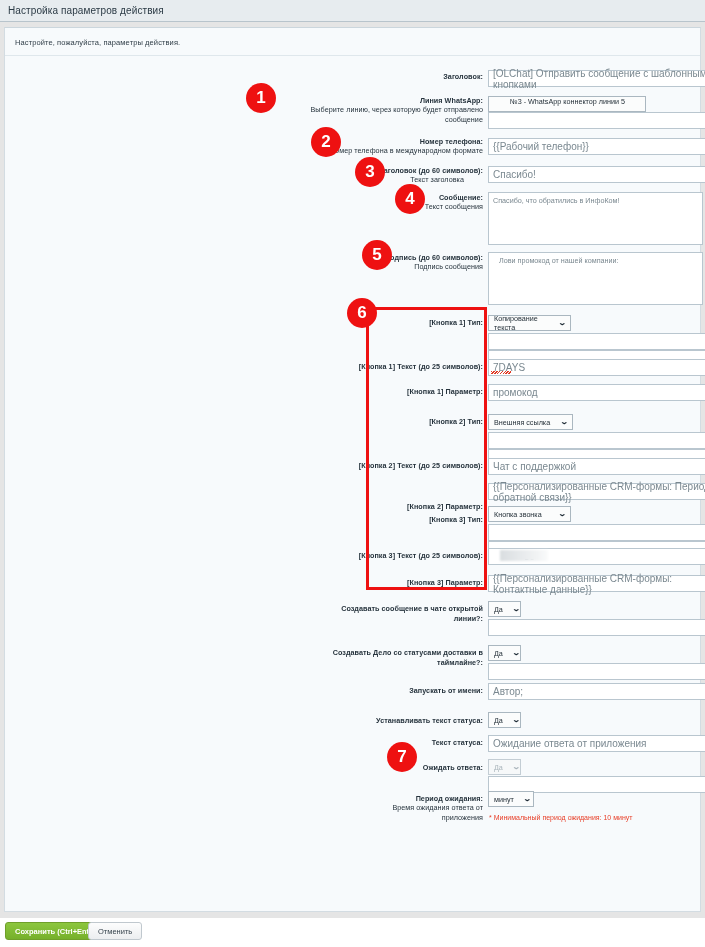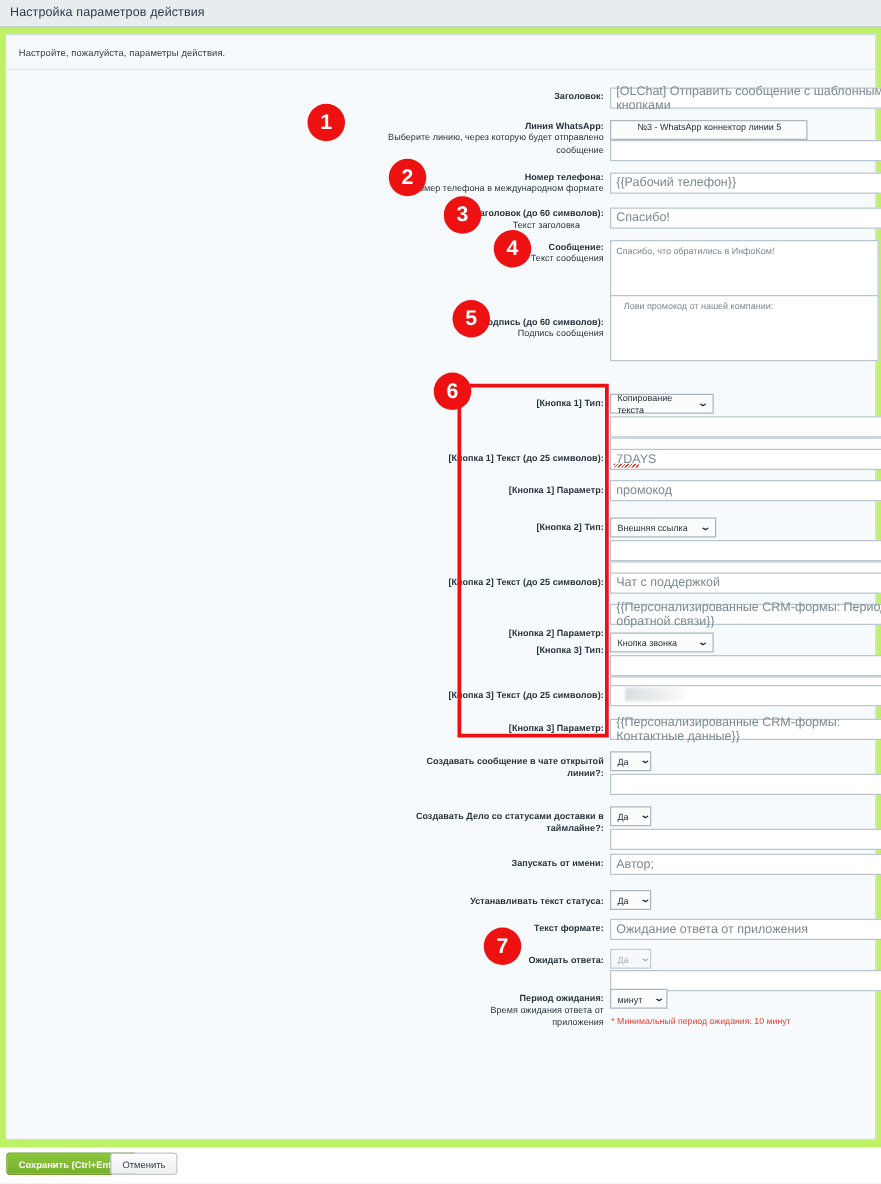--- a/index.html
+++ b/index.html
@@ -6,21 +6,21 @@
   html, body {
     margin: 0; padding: 0;
     width: 705px; height: 947px;
     background: #ffffff;
     font-family: "Liberation Sans", sans-serif;
     overflow: hidden;
   }
   #page {
     position: relative;
     width: 705px; height: 947px;
-    background: #bef264;
+    background: #e5e5e5;
   }
 
   
   .titlebar {
     position: absolute; left: 0; top: 0;
     width: 705px; height: 22px;
     background: #e7ecef;
     border-bottom: 1px solid #b8c4cc;
     display: flex; align-items: center;
   }
@@ -210,21 +210,21 @@
   <div class="lbl" style="left:320px; top:166px; width:163px;"><b>Заголовок (до 60 символов):</b></div>
   <div class="lbl" style="left:301px; top:175px; width:163px; font-weight:normal;">Текст заголовка</div>
   <div class="inp" style="top:166px;">Спасибо!</div>
 
   <div class="lbl" style="left:340px; top:193px; width:143px;"><b>Сообщение:</b></div>
   <div class="lbl" style="left:340px; top:202px; width:143px; font-weight:normal;">Текст сообщения</div>
   <div class="ta" style="top:192px; height:53px;">Спасибо, что обратились в ИнфоКом!</div>
 
   <div class="lbl" style="left:330px; top:253px; width:153px;"><b>Подпись (до 60 символов):</b></div>
   <div class="lbl" style="left:330px; top:262px; width:153px; font-weight:normal;">Подпись сообщения</div>
-  <div class="ta" style="top:236px; height:53px;padding-left:10px;">Лови промокод от нашей компании:</div>
+  <div class="ta" style="top:252px; height:53px;padding-left:10px;">Лови промокод от нашей компании:</div>
 
   <div class="lbl" style="left:380px; top:318px; width:103px;"><b>[Кнопка 1] Тип:</b></div>
   <div class="sel" style="top:315px; width:83px;">
     <span>Копирование текста</span>
     <span class="arrow">⌄</span>
   </div>
   <div class="inp blank" style="top:333px;"></div>
   <div class="inp blank" style="top:350px;"></div>
 
   <div class="lbl" style="left:353px; top:362px; width:130px;"><b>[Кнопка 1] Текст (до 25 символов):</b></div>
@@ -279,21 +279,21 @@
 
   <div class="lbl" style="left:375px; top:686px; width:108px;"><b>Запускать от имени:</b></div>
   <div class="inp" style="top:683px;">Автор;</div>
 
   <div class="lbl" style="left:358px; top:716px; width:125px;"><b>Устанавливать текст статуса:</b></div>
   <div class="sel" style="top:712px; width:33px;">
     <span>Да</span>
     <span class="arrow">⌄</span>
   </div>
 
-  <div class="lbl" style="left:390px; top:738px; width:93px;"><b>Текст формате:</b></div>
+  <div class="lbl" style="left:390px; top:738px; width:93px;"><b>Текст статуса:</b></div>
   <div class="inp" style="top:735px;">Ожидание ответа от приложения</div>
 
   <div class="lbl" style="left:390px; top:763px; width:93px;"><b>Ожидать ответа:</b></div>
   <div class="sel disabled" style="top:759px; width:33px;">
     <span>Да</span>
     <span class="arrow">⌄</span>
   </div>
   <div class="inp blank" style="top:776px;"></div>
 
   <div class="lbl" style="left:360px; top:794px; width:123px;"><b>Период ожидания:</b></div>

